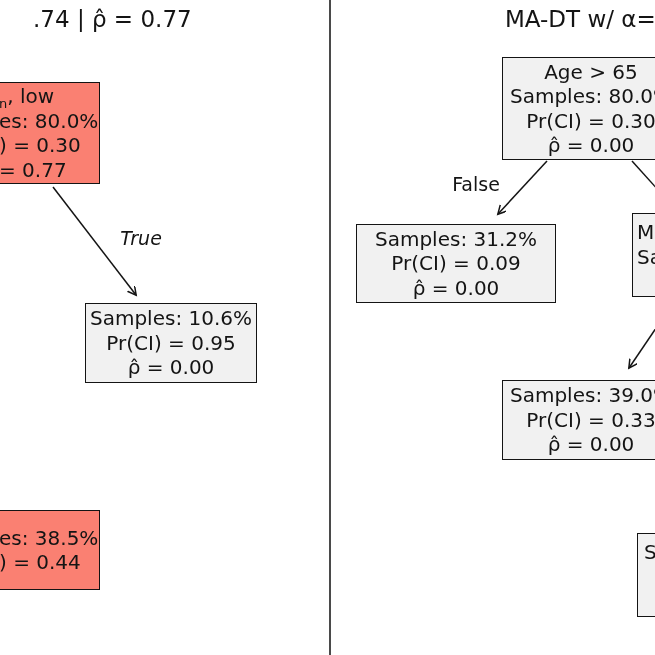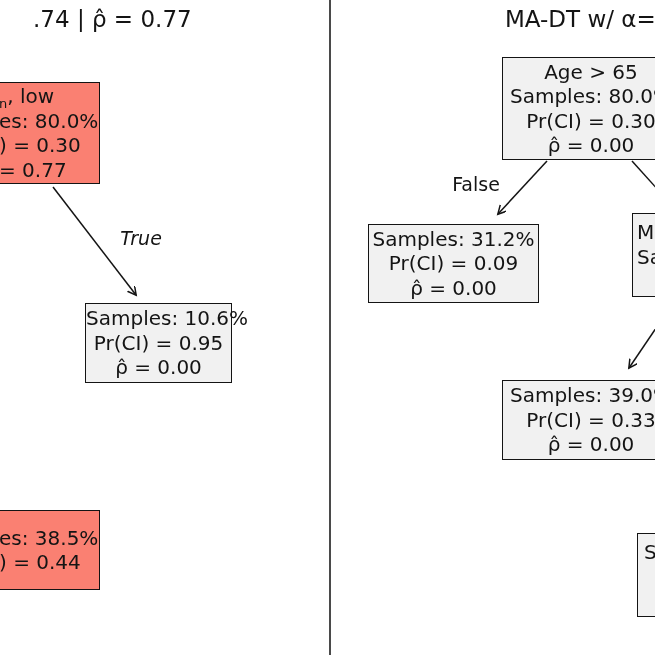--- a/index.html
+++ b/index.html
@@ -57,41 +57,41 @@
 
 <div class="node salmon cut-left" style="left:-62px; top:82px; width:162px; height:102px;">
   <div class="line"><sub class="frag-sub">n</sub><span>, low</span></div>
   <div class="line">es: 80.0%</div>
   <div class="line">) = 0.30</div>
   <div class="line">= 0.77</div>
 </div>
 
 <div class="edge-label" style="left:141px; top:238px;font-style:italic;">True</div>
 
-<div class="node gray centered" style="left:85px; top:303px; width:147px; height:80px;">
+<div class="node gray centered" style="left:85px; top:303px; width:172px; height:80px;">
   <div class="line">Samples: 10.6%</div>
   <div class="line">Pr(CI) = 0.95</div>
   <div class="line">ρ̂ = 0.00</div>
 </div>
 
 <div class="node salmon cut-left" style="left:-62px; top:510px; width:162px; height:80px;">
   <div class="line">es: 38.5%</div>
   <div class="line">) = 0.44</div>
 </div>
 
 <div class="node gray centered" style="left:502px; top:57px; width:178px; height:103px;">
   <div class="line">Age &gt; 65</div>
   <div class="line">Samples: 80.0%</div>
   <div class="line">Pr(CI) = 0.30</div>
   <div class="line">ρ̂ = 0.00</div>
 </div>
 
 <div class="edge-label" style="left:476px; top:184px;">False</div>
 
-<div class="node gray centered" style="left:368px; top:224px; width:171px; height:79px;">
+<div class="node gray centered" style="left:356px; top:224px; width:200px; height:79px;">
   <div class="line">Samples: 31.2%</div>
   <div class="line">Pr(CI) = 0.09</div>
   <div class="line">ρ̂ = 0.00</div>
 </div>
 
 <div class="node gray top-aligned" style="left:632px; top:213px; width:128px; height:84px; padding:6px 0 0 4px;">
   <div class="line">M</div>
   <div class="line">Sa</div>
 </div>
 

